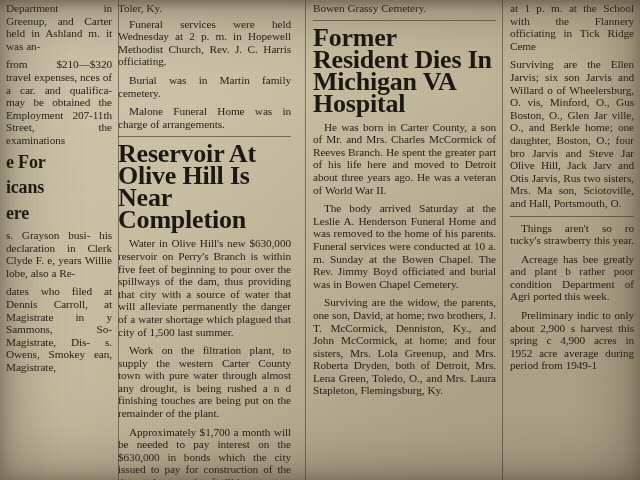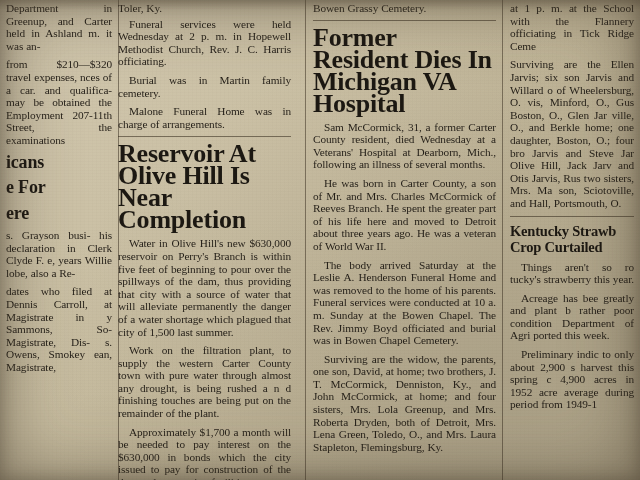--- a/index.html
+++ b/index.html
@@ -122,22 +122,22 @@
 
   <div id="grain"></div>
 
   <div class="rule" id="rule0"></div>
   <div class="rule" id="rule1"></div>
   <div class="rule" id="rule2"></div>
 
   <div class="col cut" id="col0">
     <p class="body noindent blur">Department in Greenup, and Carter held in Ashland m. it was an-</p>
     <p class="body noindent blur">from $210—$320 travel expenses, nces of a car. and qualifica- may be obtained the Employment 207-11th Street, the examinations</p>
+    <h1 class="head small">e For</h1>
     <h1 class="head small">icans</h1>
-    <h1 class="head small">e For</h1>
     <h1 class="head small">ere</h1>
     <p class="body noindent blur">s. Grayson busi- his declaration in Clerk Clyde F. e, years Willie lobe, also a Re-</p>
     <p class="body noindent blur">dates who filed at Dennis Carroll, at Magistrate in y Sammons, So- Magistrate, Dis- s. Owens, Smokey ean, Magistrate,</p>
   </div>
 
   <div class="col cut" id="col1">
     <p class="body noindent tight">Toler, Ky.</p>
     <p class="body">Funeral services were held Wednesday at 2 p. m. in Hopewell Methodist Church, Rev. J. C. Harris officiating.</p>
     <p class="body">Burial was in Martin family cemetery.</p>
     <p class="body">Malone Funeral Home was in charge of arrangements.</p>
@@ -145,31 +145,29 @@
     <h1 class="head">Reservoir At Olive Hill Is Near Completion</h1>
     <p class="body">Water in Olive Hill's new $630,000 reservoir on Perry's Branch is within five feet of beginning to pour over the spillways of the dam, thus providing that city with a source of water that will alleviate permanently the danger of a water shortage which plagued that city of 1,500 last summer.</p>
     <p class="body">Work on the filtration plant, to supply the western Carter County town with pure water through almost any drought, is being rushed a n d finishing touches are being put on the remainder of the plant.</p>
     <p class="body">Approximately $1,700 a month will be needed to pay interest on the $630,000 in bonds which the city issued to pay for construction of the dam and companion facilities.</p>
   </div>
 
   <div class="col cut" id="col2">
     <p class="body noindent tight blur">Bowen Grassy Cemetery.</p>
     <div class="hairline"></div>
     <h1 class="head">Former Resident Dies In Michigan VA Hospital</h1>
-    <p class="body">Sam McCormick, 31, a former Carter County resident, died Wednesday at a Veterans' Hospital at Dearborn, Mich., following an illness of several months.</p>
     <p class="body">He was born in Carter County, a son of Mr. and Mrs. Charles McCormick of Reeves Branch. He spent the greater part of his life here and moved to Detroit about three years ago. He was a veteran of World War II.</p>
     <p class="body">The body arrived Saturday at the Leslie A. Henderson Funeral Home and was removed to the home of his parents. Funeral services were conducted at 10 a. m. Sunday at the Bowen Chapel. The Rev. Jimmy Boyd officiated and burial was in Bowen Chapel Cemetery.</p>
     <p class="body">Surviving are the widow, the parents, one son, David, at home; two brothers, J. T. McCormick, Denniston, Ky., and John McCormick, at home; and four sisters, Mrs. Lola Greenup, and Mrs. Roberta Dryden, both of Detroit, Mrs. Lena Green, Toledo, O., and Mrs. Laura Stapleton, Flemingsburg, Ky.</p>
   </div>
 
   <div class="col cut" id="col3">
     <p class="body noindent blur">at 1 p. m. at the School with the Flannery officiating in Tick Ridge Ceme</p>
     <p class="body noindent blur">Surviving are the Ellen Jarvis; six son Jarvis and Willard o of Wheelersburg, O. vis, Minford, O., Gus Boston, O., Glen Jar ville, O., and Berkle home; one daughter, Boston, O.; four bro Jarvis and Steve Jar Olive Hill, Jack Jarv and Otis Jarvis, Rus two sisters, Mrs. Ma son, Sciotoville, and Hall, Portsmouth, O.</p>
     <div class="hairline"></div>
-    <h1 class="head tiny">Kentucky Strawb Crop Curtailed</h1>
     <p class="body blur">Things aren't so ro tucky's strawberry this year.</p>
     <p class="body blur">Acreage has bee greatly and plant b rather poor condition Department of Agri ported this week.</p>
     <p class="body blur">Preliminary indic to only about 2,900 s harvest this spring c 4,900 acres in 1952 acre average during period from 1949-1</p>
   </div>
 
   <div class="edgefade"></div>
   <div id="vignette"></div>
 </div>
 
 </body></html>

